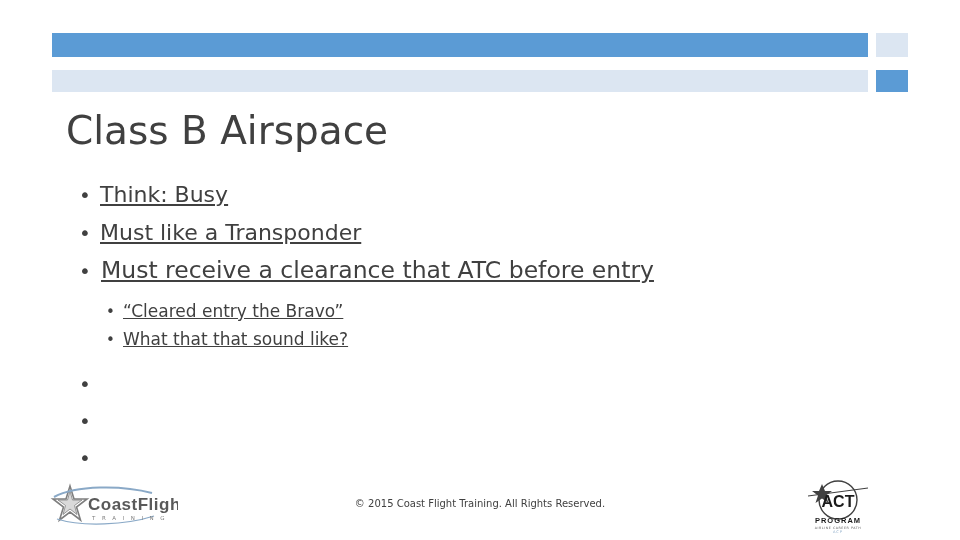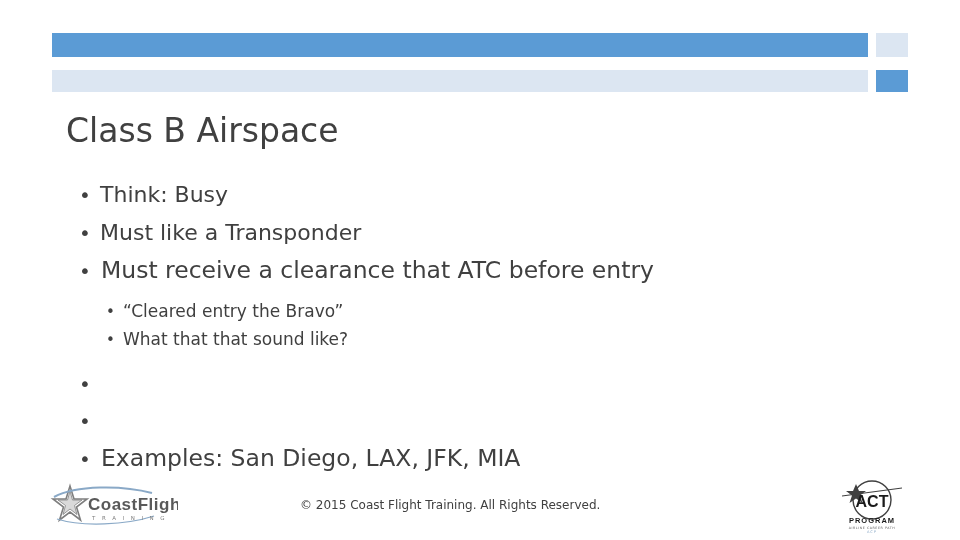--- a/index.html
+++ b/index.html
@@ -55,21 +55,21 @@
     height: 22px;
     background: #5b9bd5;
   }
 
   
   .slide-title {
     position: absolute;
     left: 66px;
     top: 110px;
     width: 820px;
-    font-size: 33px;
+    font-size: 39px;
     color: #404040;
     font-weight: normal;
     letter-spacing: 0px;
     line-height: 42px;
   }
 
   
   .body-block {
     position: absolute;
     left: 62px;
@@ -80,20 +80,21 @@
     color: #404040;
     display: flex;
     align-items: baseline;
   }
   .bullet .mark {
     flex: 0 0 auto;
     text-align: left;
   }
   .bullet .txt {
     flex: 0 1 auto;
+    text-decoration: underline;
   }
 
   
   .lvl1 {
     font-size: 22px;
     line-height: 37px;
     padding-left: 17px;
   }
   .lvl1 .mark {
     width: 21px;
@@ -123,36 +124,36 @@
 
   .group-gap-a { height: 8px; }
   .group-gap-b { height: 12px; }
 
   
   .footer-note {
     position: absolute;
     left: 300px;
     top: 498px;
     width: 360px;
-    text-align: left;
-    font-size: 12px;
+    text-align: center;
+    font-size: 10px;
     color: #404040;
   }
 
   
   .logo-left {
     position: absolute;
     left: 48px;
     top: 483px;
     width: 130px;
     height: 44px;
   }
   .logo-right {
     position: absolute;
-    left: 830px;
+    left: 796px;
     top: 478px;
     width: 84px;
     height: 56px;
   }
   .logo-text-cf {
     font-family: "Liberation Sans", sans-serif;
     font-weight: bold;
   }
 </style>
 </head>
@@ -201,21 +202,20 @@
     <div class="bullet lvl1-lg">
       <span class="mark">•</span>
     </div>
 
     <div class="bullet lvl1-lg">
       <span class="mark">•</span>
     </div>
 
     <div class="bullet lvl1-lg">
       <span class="mark">•</span>
-      <span class="txt">Examples: San Diego, LAX, JFK, MIA</span>
     </div>
 
   </div>
 
   <div class="footer-note">© 2015 Coast Flight Training. All Rights Reserved.</div>
 
   <div class="logo-left">
     <svg width="130" height="44" viewBox="0 0 130 44">
       <g>
 

